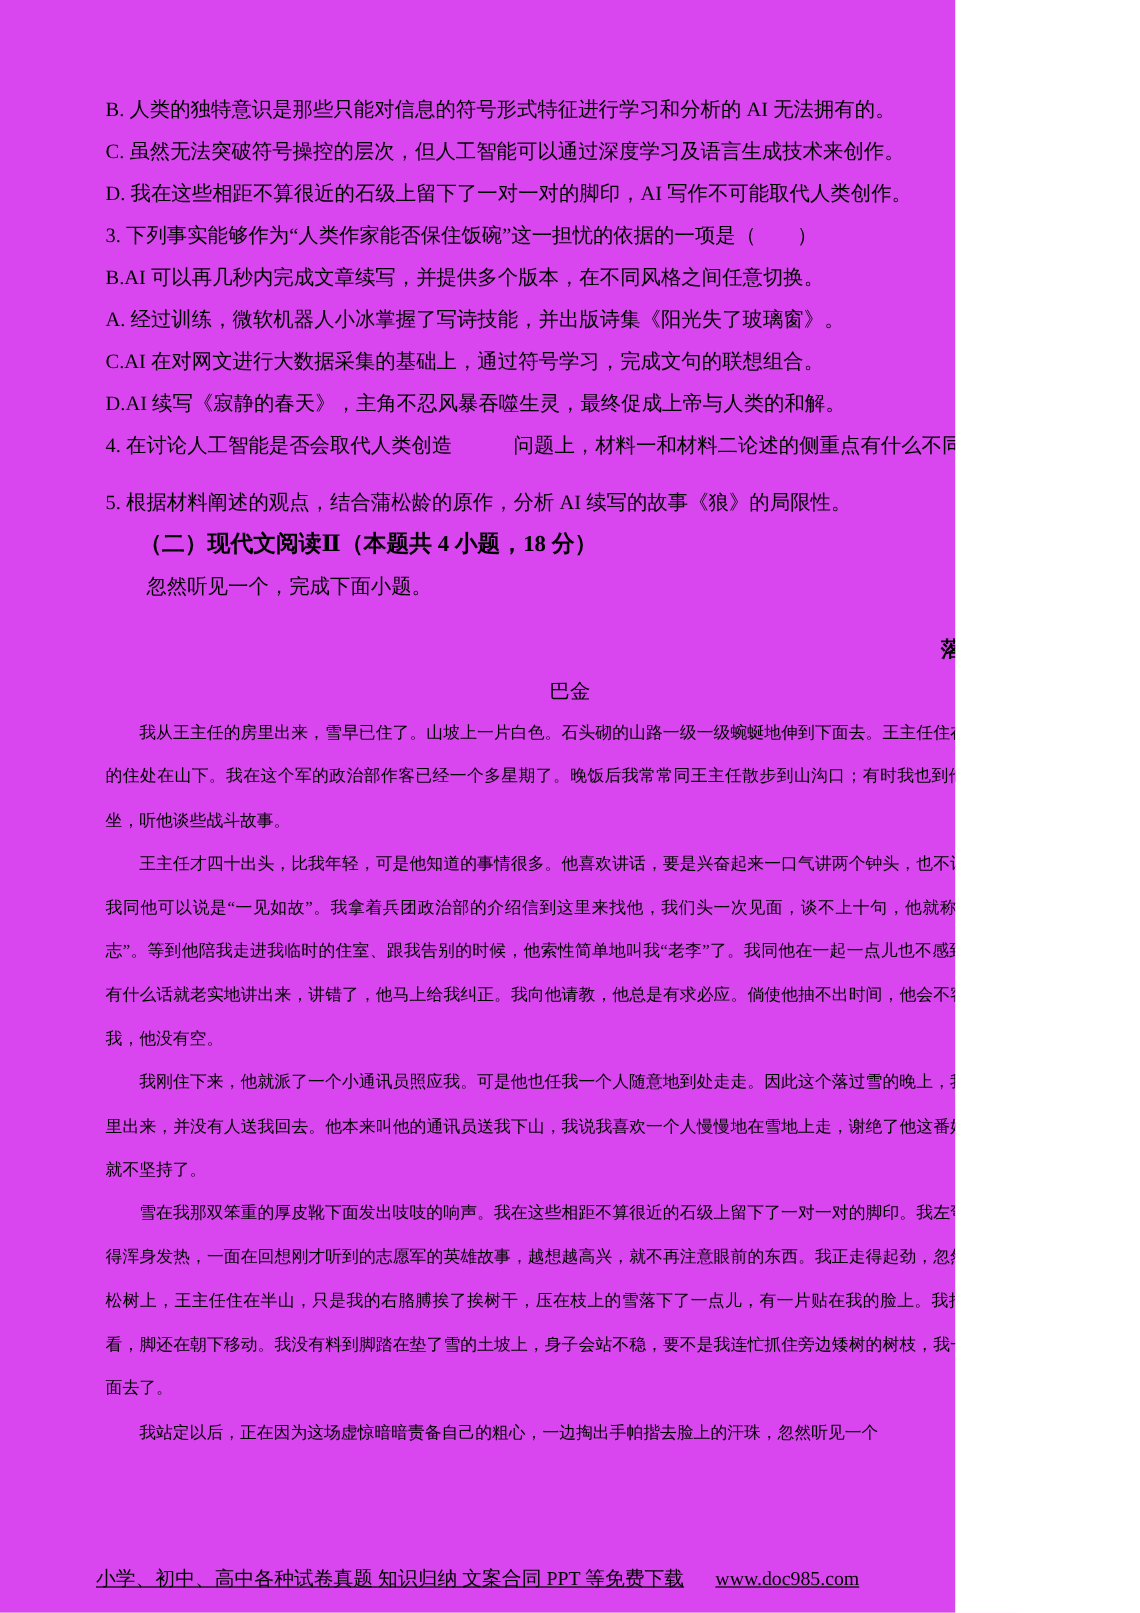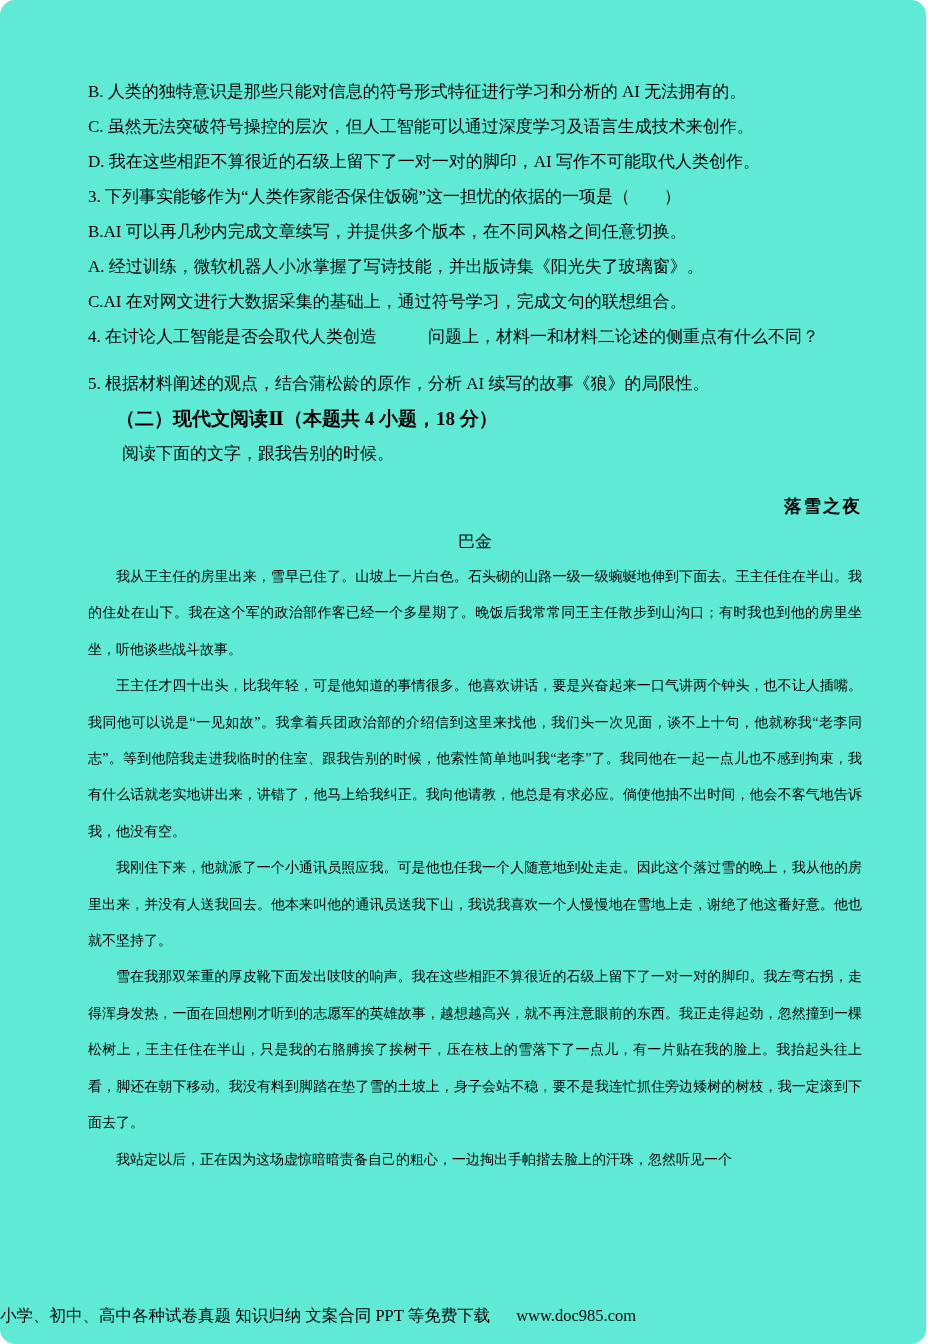--- a/index.html
+++ b/index.html
@@ -1,24 +1,23 @@
 <!DOCTYPE html>
 <html><head>
 <meta charset="utf-8">
 <style>
   html, body { margin: 0; padding: 0; background: #ffffff; }
   .page {
     position: relative;
-    width: 926px;
+    width: 796px;
     height: 1344px;
-    background: #5eead4;
+    background: #d946ef;
     color: #000000;
     overflow: hidden;
     font-family: "Liberation Serif", "DejaVu Serif", serif;
-    border-radius: 15px;
   }
   .content {
     position: absolute;
     left: 88px;
     top: 74px;
     width: 774px;
   }
   .qline {
     font-size: 17px;
     line-height: 35px;
@@ -55,47 +54,49 @@
     font-size: 14px;
     line-height: 36.4px;
     text-align: justify;
     text-indent: 2em;
   }
   .footer {
     position: absolute;
     left: 0;
     right: 0;
     top: 1303px;
-    text-align: left;
+    text-align: center;
     font-size: 16.5px;
     line-height: 26px;
     color: #000000;
+    text-decoration: underline;
   }
   .footer-url { margin-left: 26px; }
 </style>
 </head>
 <body>
 
 <div class="page">
   <div class="content">
 
     <div class="qline">B. 人类的独特意识是那些只能对信息的符号形式特征进行学习和分析的 AI 无法拥有的。</div>
     <div class="qline">C. 虽然无法突破符号操控的层次，但人工智能可以通过深度学习及语言生成技术来创作。</div>
     <div class="qline">D. 我在这些相距不算很近的石级上留下了一对一对的脚印，AI 写作不可能取代人类创作。</div>
 
     <div class="qline">3. 下列事实能够作为“人类作家能否保住饭碗”这一担忧的依据的一项是（　　）</div>
     <div class="qline">B.AI 可以再几秒内完成文章续写，并提供多个版本，在不同风格之间任意切换。</div>
     <div class="qline">A. 经过训练，微软机器人小冰掌握了写诗技能，并出版诗集《阳光失了玻璃窗》。</div>
     <div class="qline">C.AI 在对网文进行大数据采集的基础上，通过符号学习，完成文句的联想组合。</div>
+    <div class="qline">D.AI 续写《寂静的春天》，主角不忍风暴吞噬生灵，最终促成上帝与人类的和解。</div>
 
     <div class="qline q4">4. 在讨论人工智能是否会取代人类创造　　　问题上，材料一和材料二论述的侧重点有什么不同？</div>
     <div class="qline q5">5. 根据材料阐述的观点，结合蒲松龄的原作，分析 AI 续写的故事《狼》的局限性。</div>
 
     <div class="section-heading">（二）现代文阅读Ⅱ（本题共 4 小题，18 分）</div>
-    <div class="intro">阅读下面的文字，跟我告别的时候。</div>
+    <div class="intro">忽然听见一个，完成下面小题。</div>
 
     <div class="essay-title">落雪之夜</div>
     <div class="essay-author">巴金</div>
 
     <p class="body-para">我从王主任的房里出来，雪早已住了。山坡上一片白色。石头砌的山路一级一级蜿蜒地伸到下面去。王主任住在半山。我的住处在山下。我在这个军的政治部作客已经一个多星期了。晚饭后我常常同王主任散步到山沟口；有时我也到他的房里坐坐，听他谈些战斗故事。</p>
     <p class="body-para">王主任才四十出头，比我年轻，可是他知道的事情很多。他喜欢讲话，要是兴奋起来一口气讲两个钟头，也不让人插嘴。我同他可以说是“一见如故”。我拿着兵团政治部的介绍信到这里来找他，我们头一次见面，谈不上十句，他就称我“老李同志”。等到他陪我走进我临时的住室、跟我告别的时候，他索性简单地叫我“老李”了。我同他在一起一点儿也不感到拘束，我有什么话就老实地讲出来，讲错了，他马上给我纠正。我向他请教，他总是有求必应。倘使他抽不出时间，他会不客气地告诉我，他没有空。</p>
     <p class="body-para">我刚住下来，他就派了一个小通讯员照应我。可是他也任我一个人随意地到处走走。因此这个落过雪的晚上，我从他的房里出来，并没有人送我回去。他本来叫他的通讯员送我下山，我说我喜欢一个人慢慢地在雪地上走，谢绝了他这番好意。他也就不坚持了。</p>
     <p class="body-para">雪在我那双笨重的厚皮靴下面发出吱吱的响声。我在这些相距不算很近的石级上留下了一对一对的脚印。我左弯右拐，走得浑身发热，一面在回想刚才听到的志愿军的英雄故事，越想越高兴，就不再注意眼前的东西。我正走得起劲，忽然撞到一棵松树上，王主任住在半山，只是我的右胳膊挨了挨树干，压在枝上的雪落下了一点儿，有一片贴在我的脸上。我抬起头往上看，脚还在朝下移动。我没有料到脚踏在垫了雪的土坡上，身子会站不稳，要不是我连忙抓住旁边矮树的树枝，我一定滚到下面去了。</p>
     <p class="body-para">我站定以后，正在因为这场虚惊暗暗责备自己的粗心，一边掏出手帕揩去脸上的汗珠，忽然听见一个</p>
 

